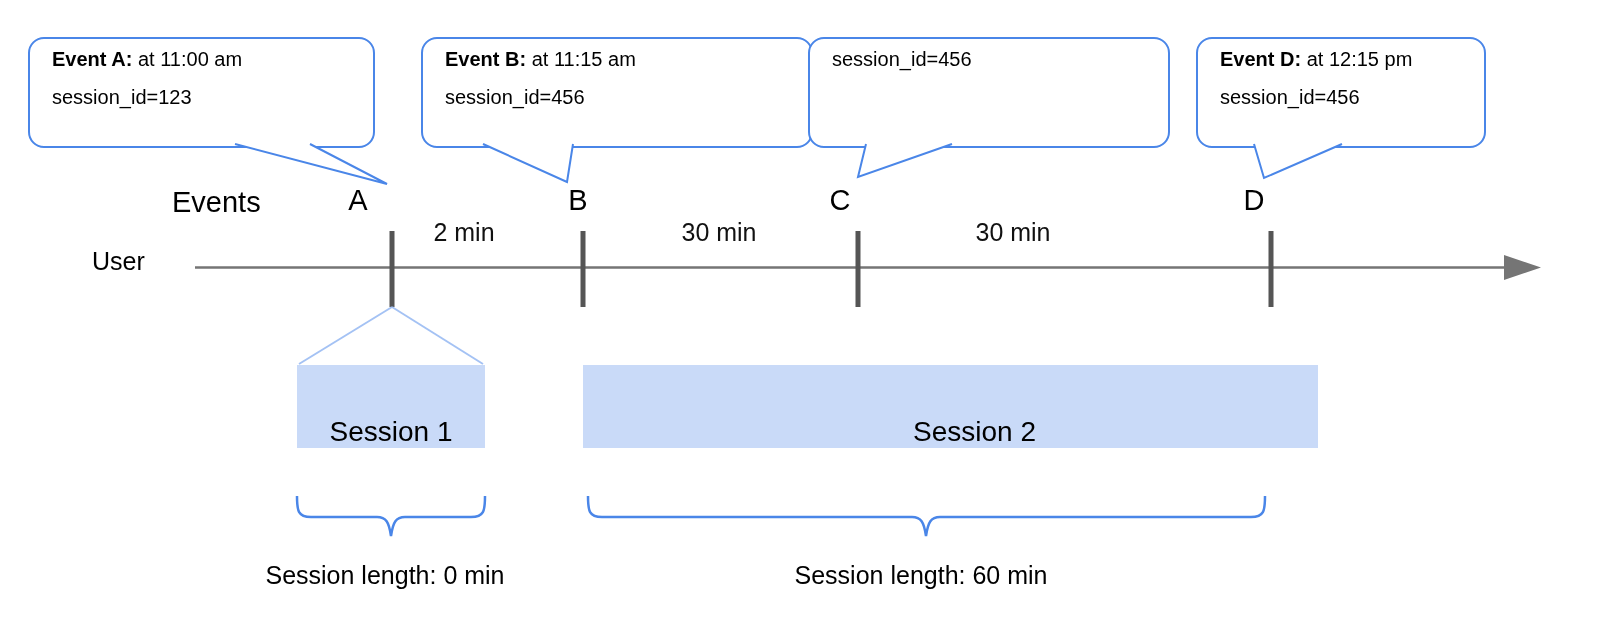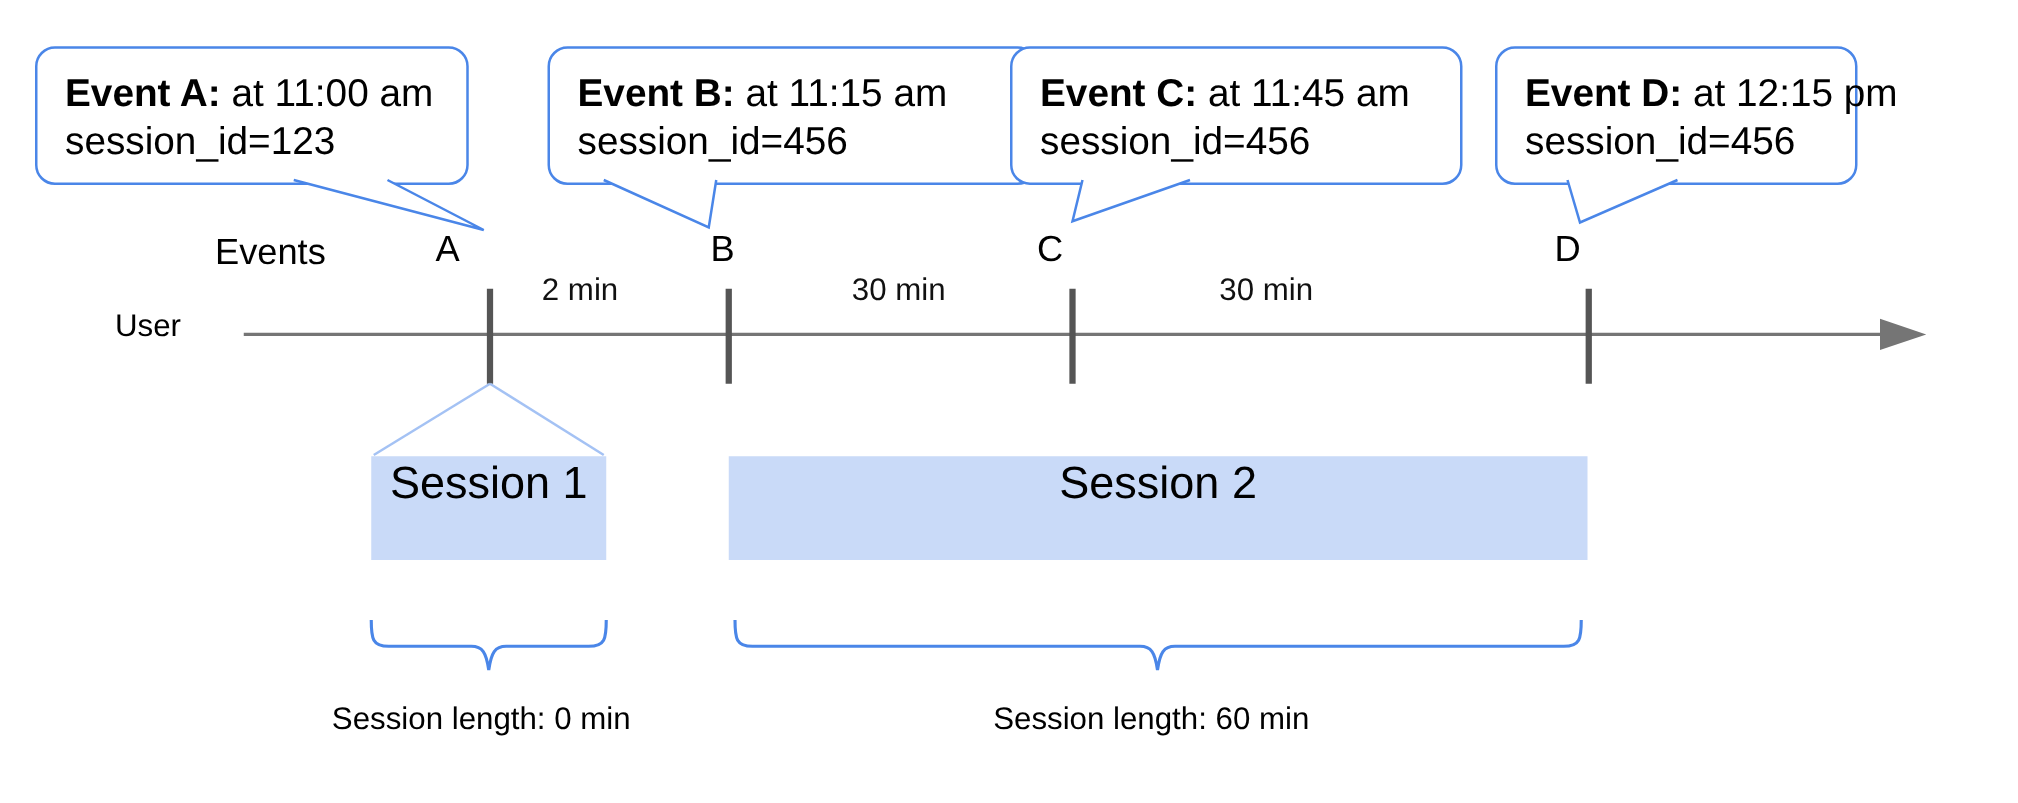--- a/index.html
+++ b/index.html
@@ -13,22 +13,22 @@
     overflow: hidden;
   }
   .bubble {
     position: absolute;
     top: 37px;
     height: 111px;
     background: #ffffff;
     border: 2px solid #4a86e8;
     border-radius: 16px;
     box-sizing: border-box;
-    padding: 17px 10px 0 22px;
-    font-size: 31px;
+    padding: 1px 10px 0 22px;
+    font-size: 20px;
     line-height: 38px;
     white-space: nowrap;
   }
   .bubble b { font-weight: bold; }
   .svg-layer {
     position: absolute;
     left: 0; top: 0;
     width: 1614px; height: 642px;
     pointer-events: none;
   }
@@ -36,41 +36,40 @@
   .events-label { left: 172px; top: 186px; font-size: 29px; }
   .user-label  { left: 92px;  top: 247px; font-size: 25px; }
   .evt-letter  { top: 184px; font-size: 29px; transform: translateX(-50%); }
   .interval    { top: 218px; font-size: 25px; transform: translateX(-50%); color: #111; }
   .session-box {
     position: absolute;
     top: 365px;
     height: 83px;
     background: #c9daf8;
     display: flex;
-    align-items: flex-start;
+    align-items: flex-end;
     justify-content: center;
-    font-size: 36px;
+    font-size: 28px;
   }
   .length-label { top: 561px; font-size: 25px; transform: translateX(-50%); }
 </style>
 </head>
 <body>
 
 <div class="canvas">
 
   <div class="bubble" style="left:28px; width:347px;">
     <div><b>Event A:</b><span> at 11:00 am</span></div>
     <div>session_id=123</div>
   </div>
-  <div class="bubble" style="left:438px; width:392px;">
+  <div class="bubble" style="left:421px; width:392px;">
     <div><b>Event B:</b><span> at 11:15 am</span></div>
     <div>session_id=456</div>
   </div>
   <div class="bubble" style="left:808px; width:362px;">
-    <div><b>Event C:</b><span> at 11:45 am</span></div>
     <div>session_id=456</div>
   </div>
   <div class="bubble" style="left:1196px; width:290px;">
     <div><b>Event D:</b><span> at 12:15 pm</span></div>
     <div>session_id=456</div>
   </div>
 
   <svg class="svg-layer" viewBox="0 0 1614 642">
 
     <path d="M 235,144 L 387,184 L 310,144" fill="#ffffff" stroke-width="2" stroke="#4a86e8"></path>
@@ -101,20 +100,20 @@
   <div class="lbl evt-letter" style="left:840px;">C</div>
   <div class="lbl evt-letter" style="left:1254px;">D</div>
 
   <div class="lbl interval" style="left:464px;">2 min</div>
   <div class="lbl interval" style="left:719px;">30 min</div>
   <div class="lbl interval" style="left:1013px;">30 min</div>
 
   <div class="session-box" style="left:297px; width:188px;">
     <span>Session 1</span>
   </div>
-  <div class="session-box" style="left:583px; width:687px;">
+  <div class="session-box" style="left:583px; width:687px;padding-left:48px;">
     <span>Session 2</span>
   </div>
 
   <div class="lbl length-label" style="left:385px;">Session length: 0 min</div>
   <div class="lbl length-label" style="left:921px;text-align:right;">Session length: 60 min</div>
 
 </div>
 
 </body></html>

